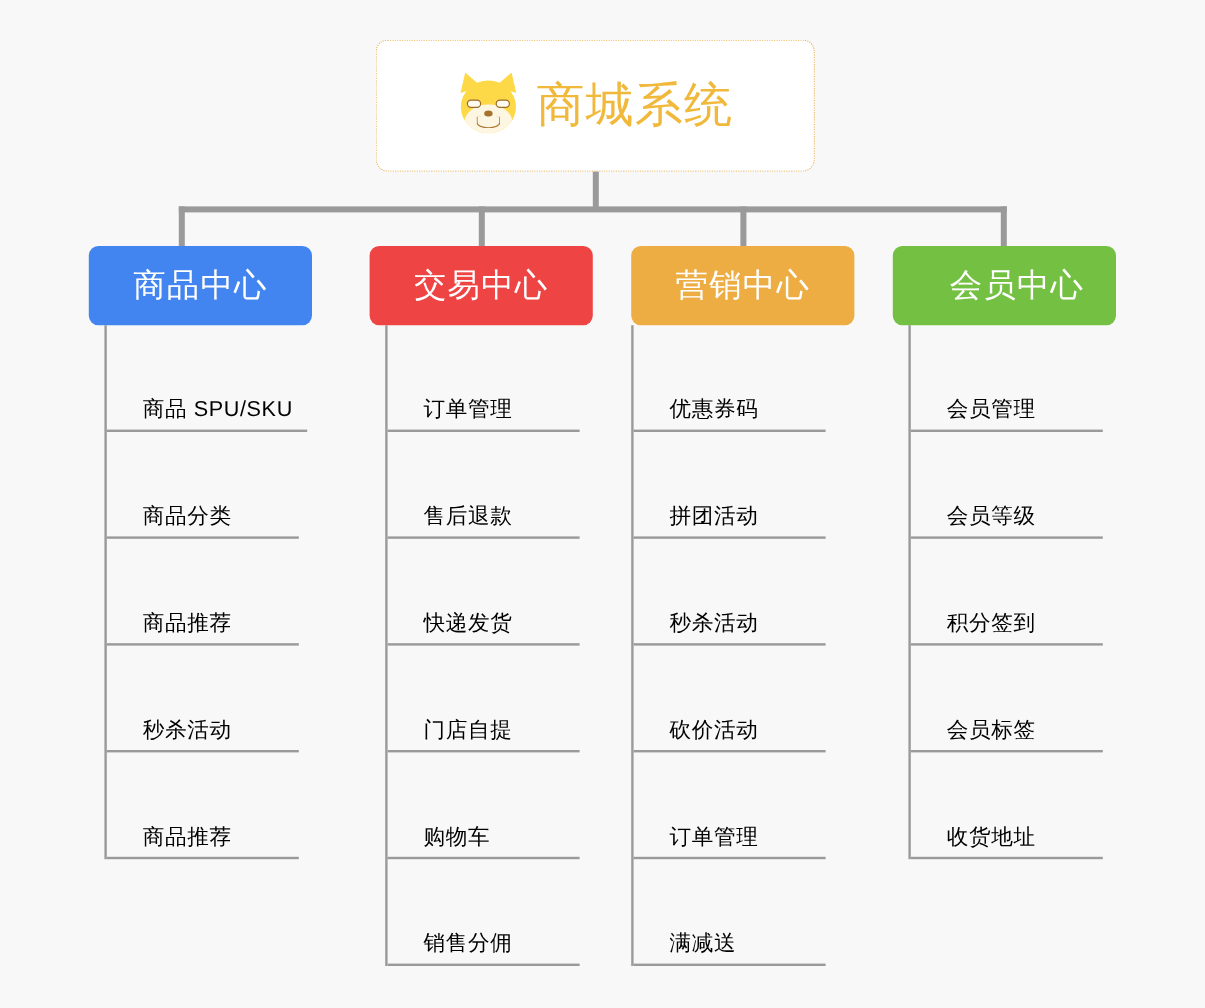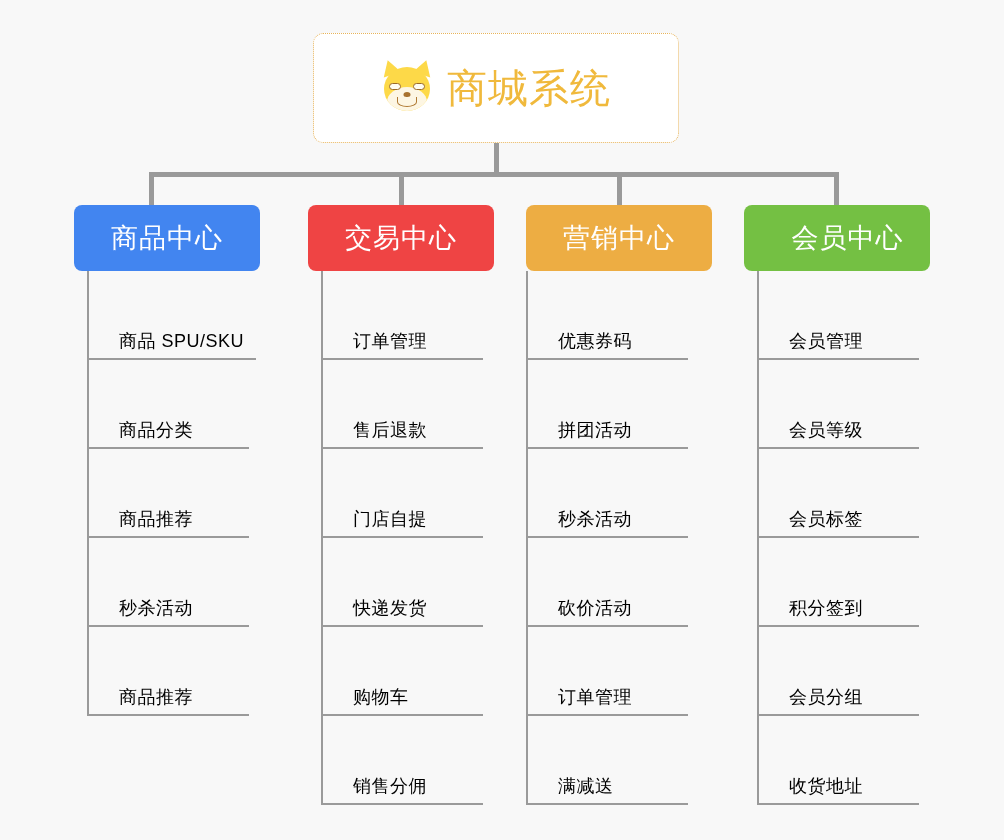--- a/index.html
+++ b/index.html
@@ -244,24 +244,24 @@
       <span>交易中心</span>
     </div>
     <div class="leaf-list" style="margin-left:13px;">
       <div class="leaf-item">
           <span class="leaf-underline"><span class="leaf-label">订单管理</span></span>
         </div>
       <div class="leaf-item">
           <span class="leaf-underline"><span class="leaf-label">售后退款</span></span>
         </div>
       <div class="leaf-item">
+          <span class="leaf-underline"><span class="leaf-label">快递发货</span></span>
+        </div>
+      <div class="leaf-item">
           <span class="leaf-underline"><span class="leaf-label">门店自提</span></span>
-        </div>
-      <div class="leaf-item">
-          <span class="leaf-underline"><span class="leaf-label">快递发货</span></span>
         </div>
       <div class="leaf-item">
           <span class="leaf-underline"><span class="leaf-label">购物车</span></span>
         </div>
       <div class="leaf-item">
           <span class="leaf-underline"><span class="leaf-label">销售分佣</span></span>
         </div>
     </div>
   </div>
 
@@ -296,27 +296,24 @@
       <span>会员中心</span>
     </div>
     <div class="leaf-list" style="margin-left:13px;">
       <div class="leaf-item">
           <span class="leaf-underline"><span class="leaf-label">会员管理</span></span>
         </div>
       <div class="leaf-item">
           <span class="leaf-underline"><span class="leaf-label">会员等级</span></span>
         </div>
       <div class="leaf-item">
+          <span class="leaf-underline"><span class="leaf-label">积分签到</span></span>
+        </div>
+      <div class="leaf-item">
           <span class="leaf-underline"><span class="leaf-label">会员标签</span></span>
         </div>
       <div class="leaf-item">
-          <span class="leaf-underline"><span class="leaf-label">积分签到</span></span>
-        </div>
-      <div class="leaf-item">
-          <span class="leaf-underline"><span class="leaf-label">会员分组</span></span>
-        </div>
-      <div class="leaf-item">
           <span class="leaf-underline"><span class="leaf-label">收货地址</span></span>
         </div>
     </div>
   </div>
 
 </div>
 
 </body></html>

